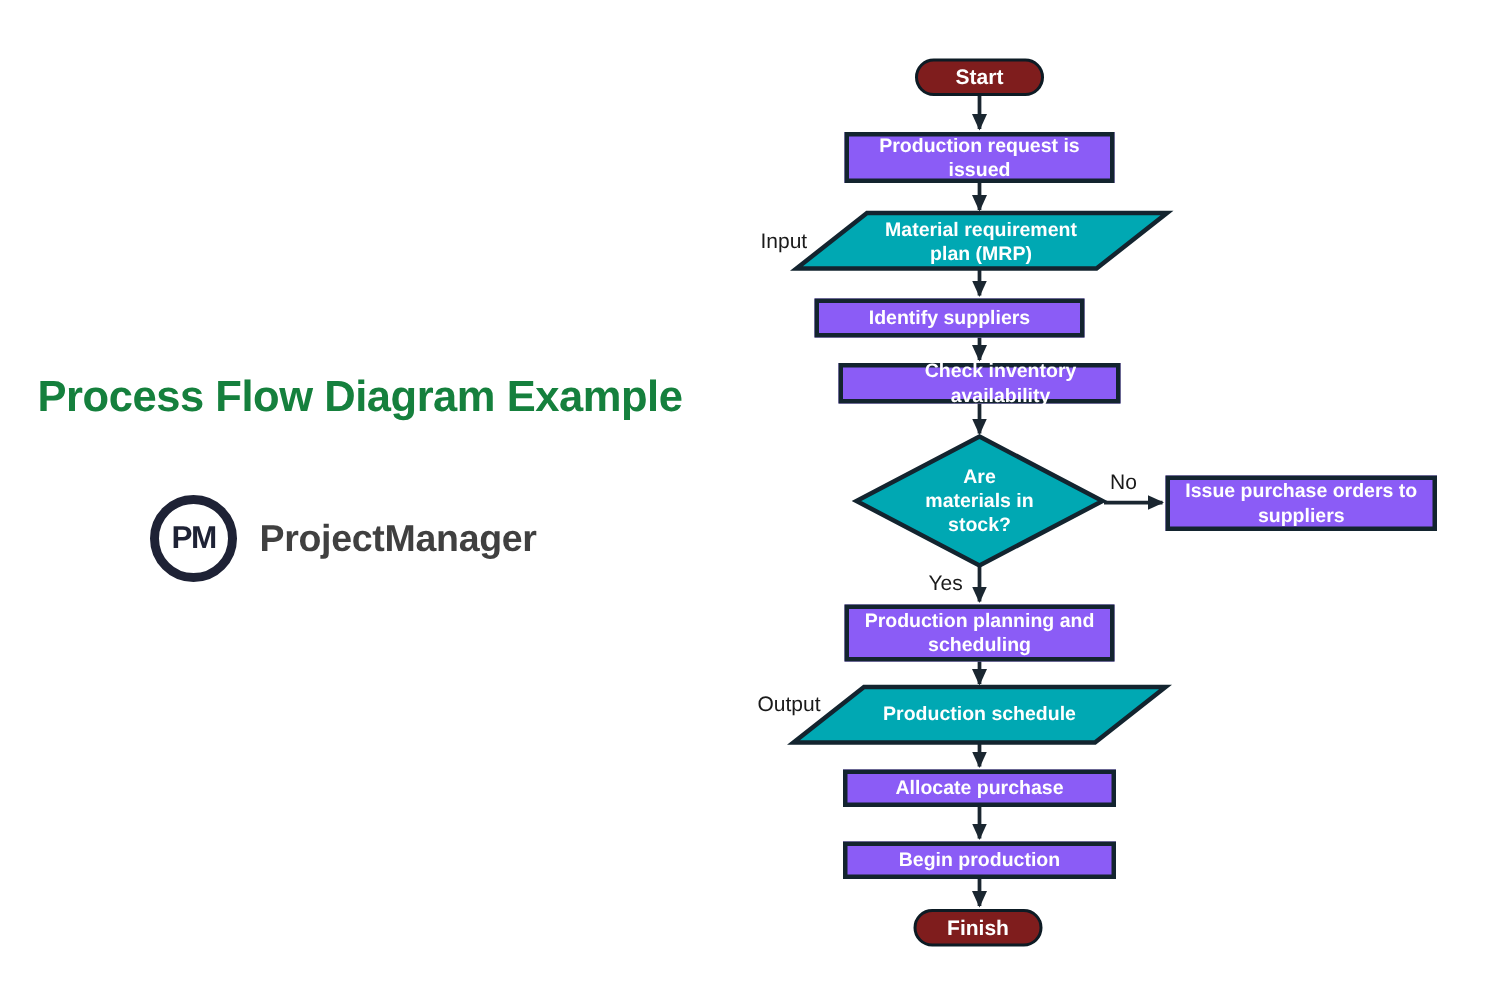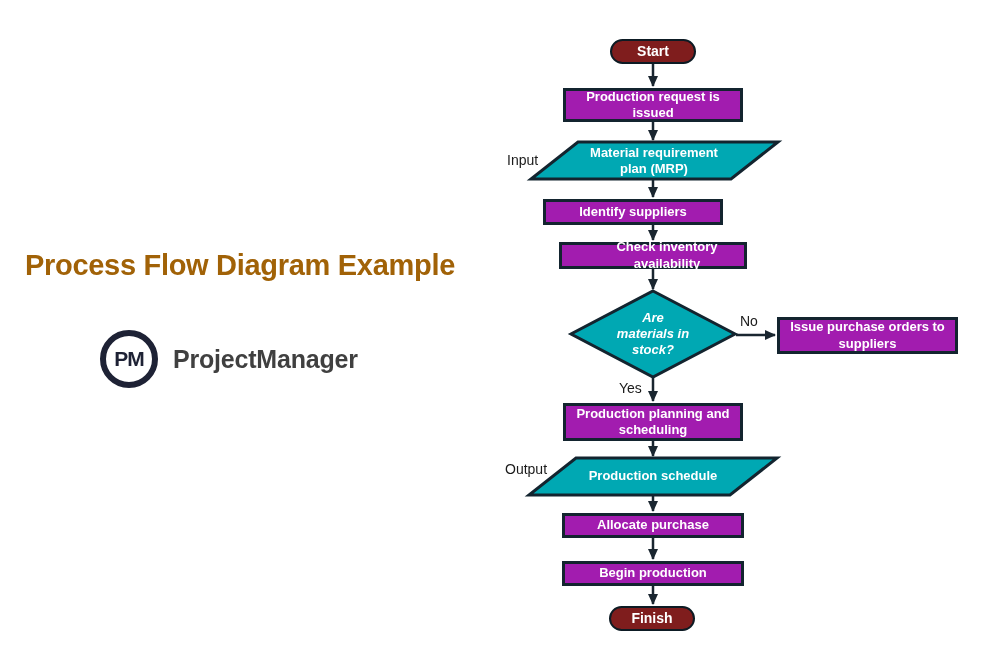--- a/index.html
+++ b/index.html
@@ -11,21 +11,21 @@
     font-family: "Liberation Sans", sans-serif;
     overflow: hidden;
   }
   
   .page-title {
     position: absolute;
     left: 25px; top: 249px;
     width: 470px;
     font-size: 29px;
     font-weight: bold;
-    color: #a16207;
+    color: #15803d;
     letter-spacing: -0.3px;
   }
   .logo-row {
     position: absolute;
     left: 100px; top: 330px;
     display: flex;
     align-items: center;
   }
   .logo-circle {
     width: 46px; height: 46px;
@@ -44,21 +44,21 @@
     font-size: 25px;
     font-weight: bold;
     color: #404040;
     letter-spacing: -0.2px;
   }
   
   .flow-svg { position: absolute; left: 0; top: 0; }
   .node {
     position: absolute;
     box-sizing: border-box;
-    background: #a21caf;
+    background: #8b5cf6;
     border: 3px solid #13242f;
     color: #ffffff;
     display: flex;
     align-items: center;
     justify-content: center;
     text-align: center;
     font-size: 13px;
     font-weight: 600;
     line-height: 1.25;
   }
@@ -92,21 +92,21 @@
   #n-request  { left: 563px; top: 88px;  width: 180px; height: 34px; }
   #n-identify { left: 543px; top: 199px; width: 180px; height: 26px; }
   #n-check    { left: 559px; top: 242px; width: 188px; height: 27px; padding-left: 28px; }
   #n-issue    { left: 777px; top: 317px; width: 181px; height: 37px; }
   #n-planning { left: 563px; top: 403px; width: 180px; height: 38px; }
   #n-allocate { left: 562px; top: 513px; width: 182px; height: 25px; }
   #n-begin    { left: 562px; top: 561px; width: 182px; height: 25px; }
   #n-finish   { left: 609px; top: 606px; width: 86px;  height: 25px; }
   #t-mrp      { left: 584px; top: 144px; width: 140px; height: 34px; }
   #t-schedule { left: 568px; top: 462px; width: 170px; height: 28px; }
-  #t-decision { left: 616px; top: 301px; width: 74px;  height: 66px; font-style: italic; }
+  #t-decision { left: 616px; top: 301px; width: 74px;  height: 66px; }
   #l-input  { left: 507px; top: 152px; }
   #l-output { left: 505px; top: 461px; }
   #l-yes    { left: 619px; top: 380px; }
   #l-no     { left: 740px; top: 313px; }
 </style>
 </head>
 <body>
 
 <div class="canvas">
 

